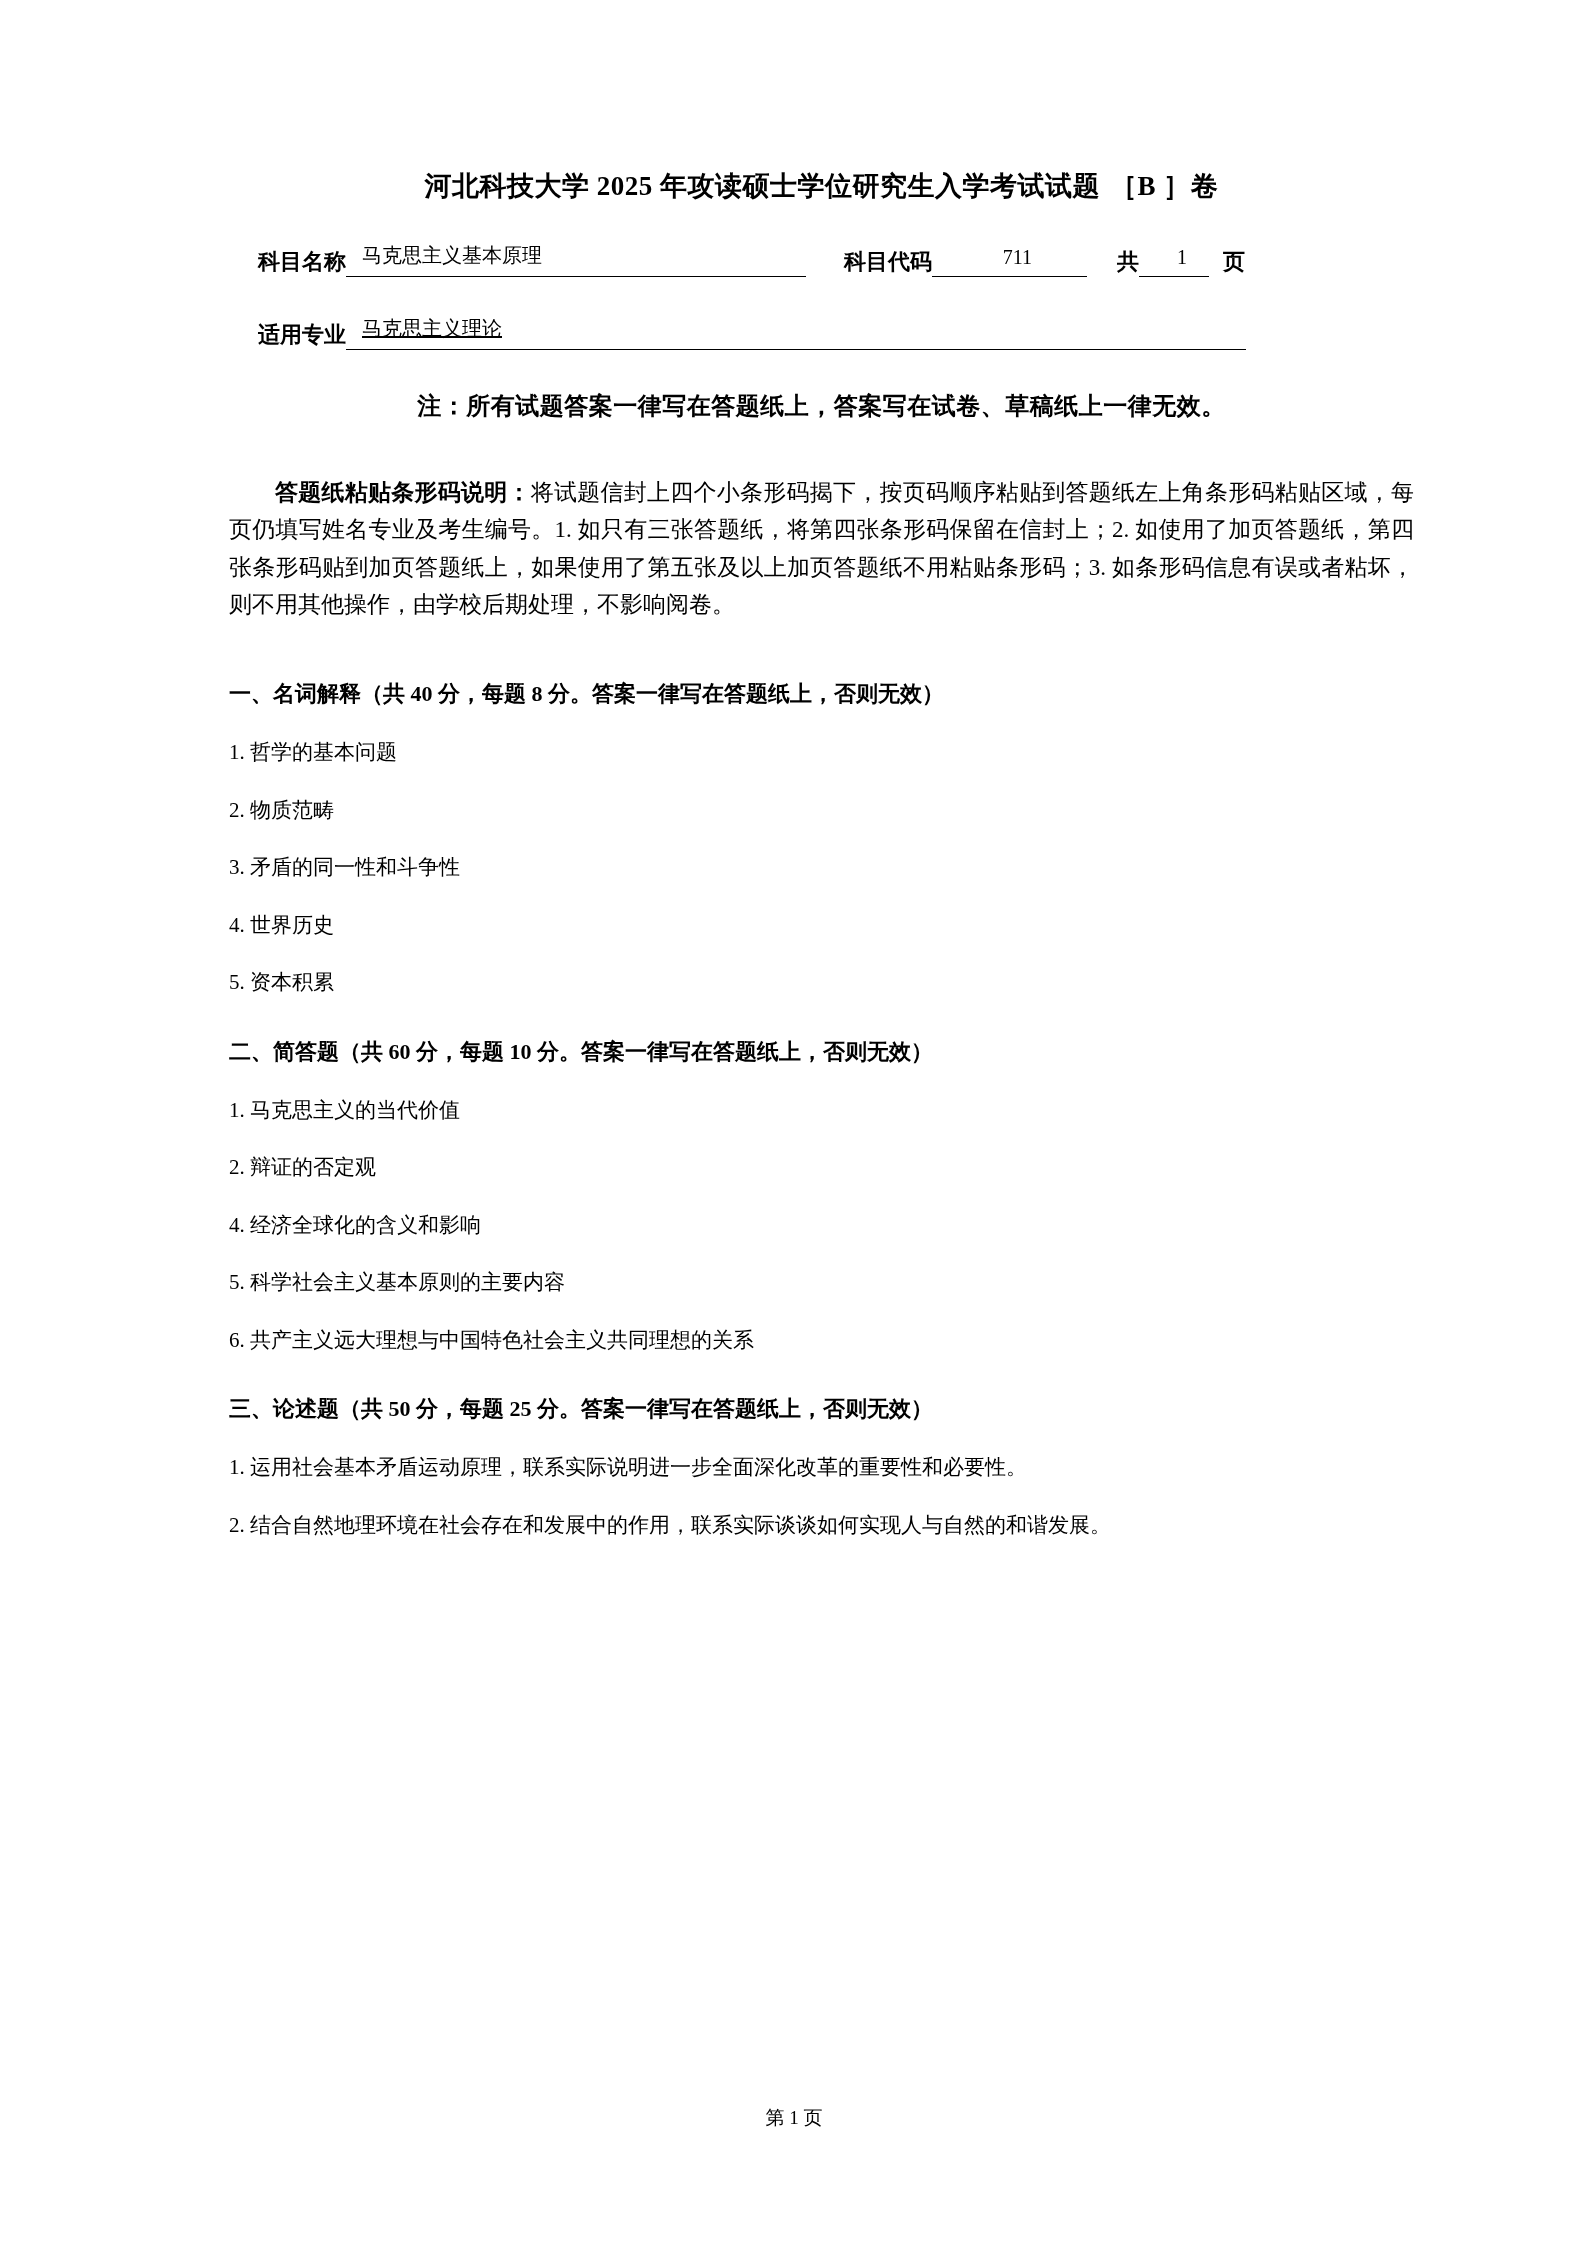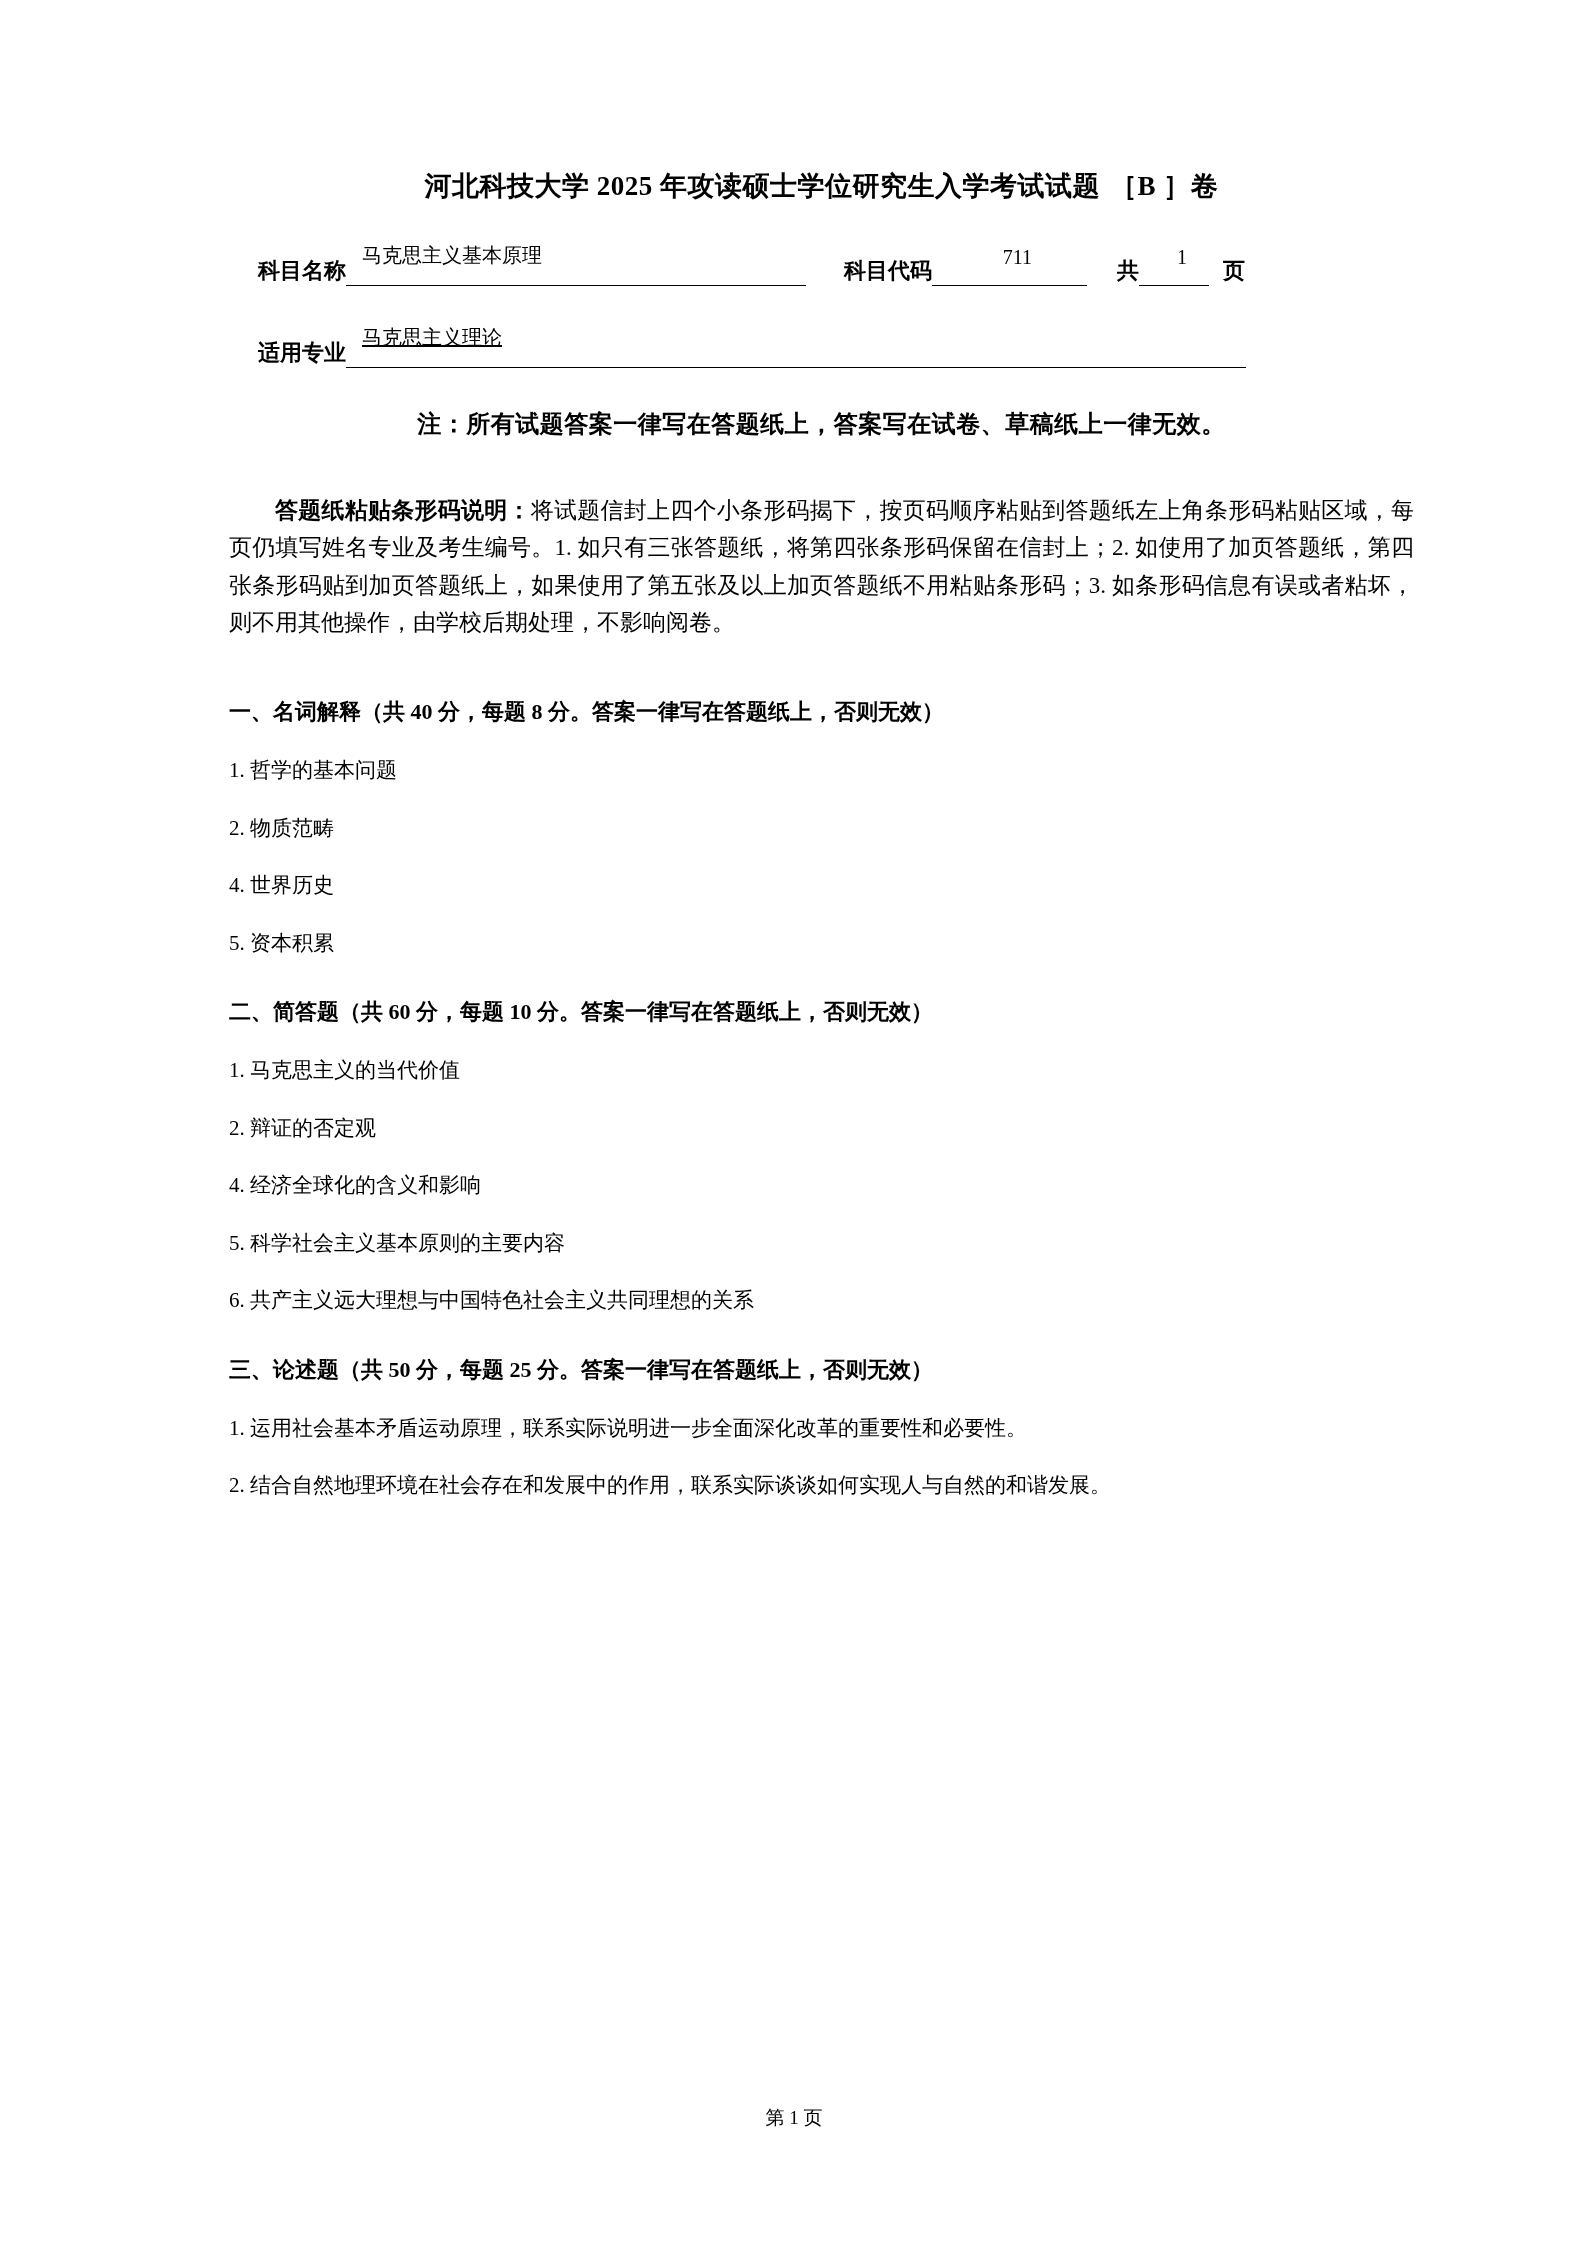--- a/index.html
+++ b/index.html
@@ -52,21 +52,21 @@
   }
   .meta-label {
     font-weight: bold;
     font-size: 22px;
     white-space: nowrap;
     flex: 0 0 auto;
   }
   .meta-value {
     font-size: 20px;
     padding-left: 16px;
-    padding-bottom: 16px;
+    padding-bottom: 7px;
     border-bottom: 1px solid #000;
     flex: 0 0 auto;
     box-sizing: border-box;
   }
   .v-subject { width: 460px; }
   .v-code { width: 155px; text-align: center; }
   .v-pages { width: 70px; text-align: center; }
   .v-major { width: 900px; text-decoration: underline; }
   .meta-label-2 {
     font-weight: bold;
@@ -160,20 +160,21 @@
 
     <div class="notice">注：所有试题答案一律写在答题纸上，答案写在试卷、草稿纸上一律无效。</div>
 
     <div class="barcode-para">
       <b>答题纸粘贴条形码说明：</b><span>将试题信封上四个小条形码揭下，按页码顺序粘贴到答题纸左上角条形码粘贴区域，每页仍填写姓名专业及考生编号。1. 如只有三张答题纸，将第四张条形码保留在信封上；2. 如使用了加页答题纸，第四张条形码贴到加页答题纸上，如果使用了第五张及以上加页答题纸不用粘贴条形码；3. 如条形码信息有误或者粘坏，则不用其他操作，由学校后期处理，不影响阅卷。</span>
     </div>
 
     <div class="section-head">一、名词解释（共 40 分，每题 8 分。答案一律写在答题纸上，否则无效）</div>
     <div class="q-item first">1. 哲学的基本问题</div>
     <div class="q-item">2. 物质范畴</div>
+    <div class="q-item">3. 矛盾的同一性和斗争性</div>
     <div class="q-item">4. 世界历史</div>
     <div class="q-item">5. 资本积累</div>
 
     <div class="section-head section-gap">二、简答题（共 60 分，每题 10 分。答案一律写在答题纸上，否则无效）</div>
     <div class="q-item first">1. 马克思主义的当代价值</div>
     <div class="q-item">2. 辩证的否定观</div>
     <div class="q-item">4. 经济全球化的含义和影响</div>
     <div class="q-item">5. 科学社会主义基本原则的主要内容</div>
     <div class="q-item">6. 共产主义远大理想与中国特色社会主义共同理想的关系</div>
 

